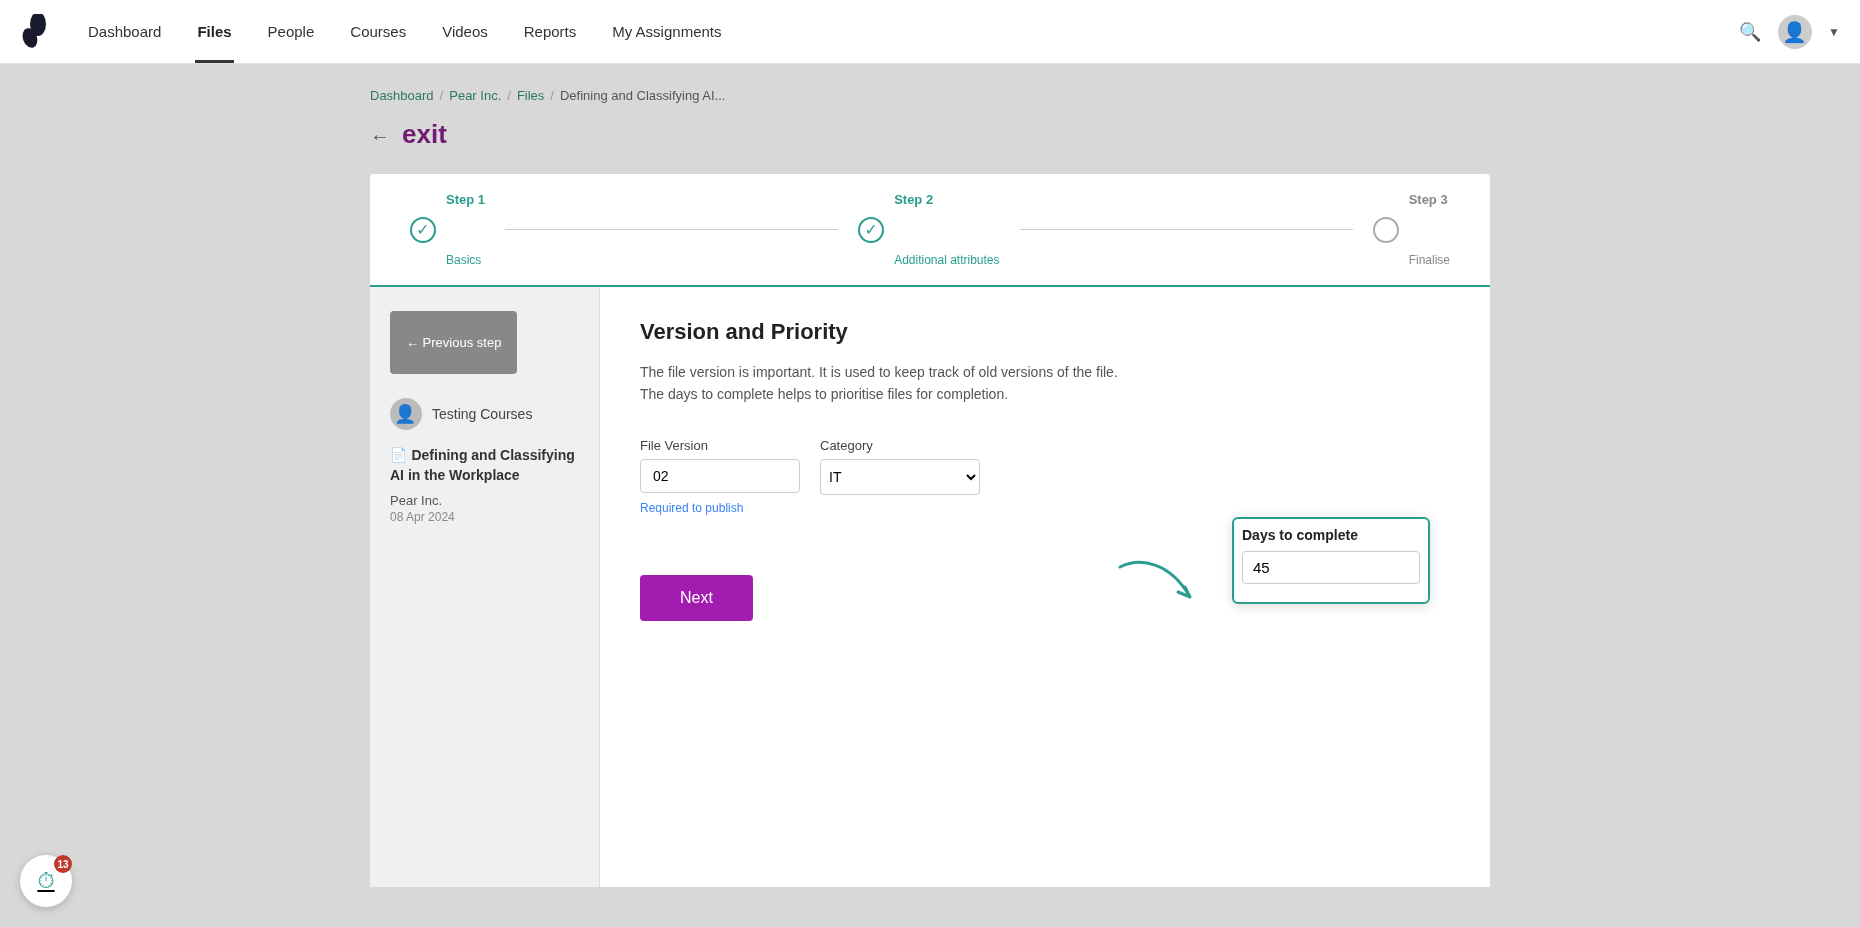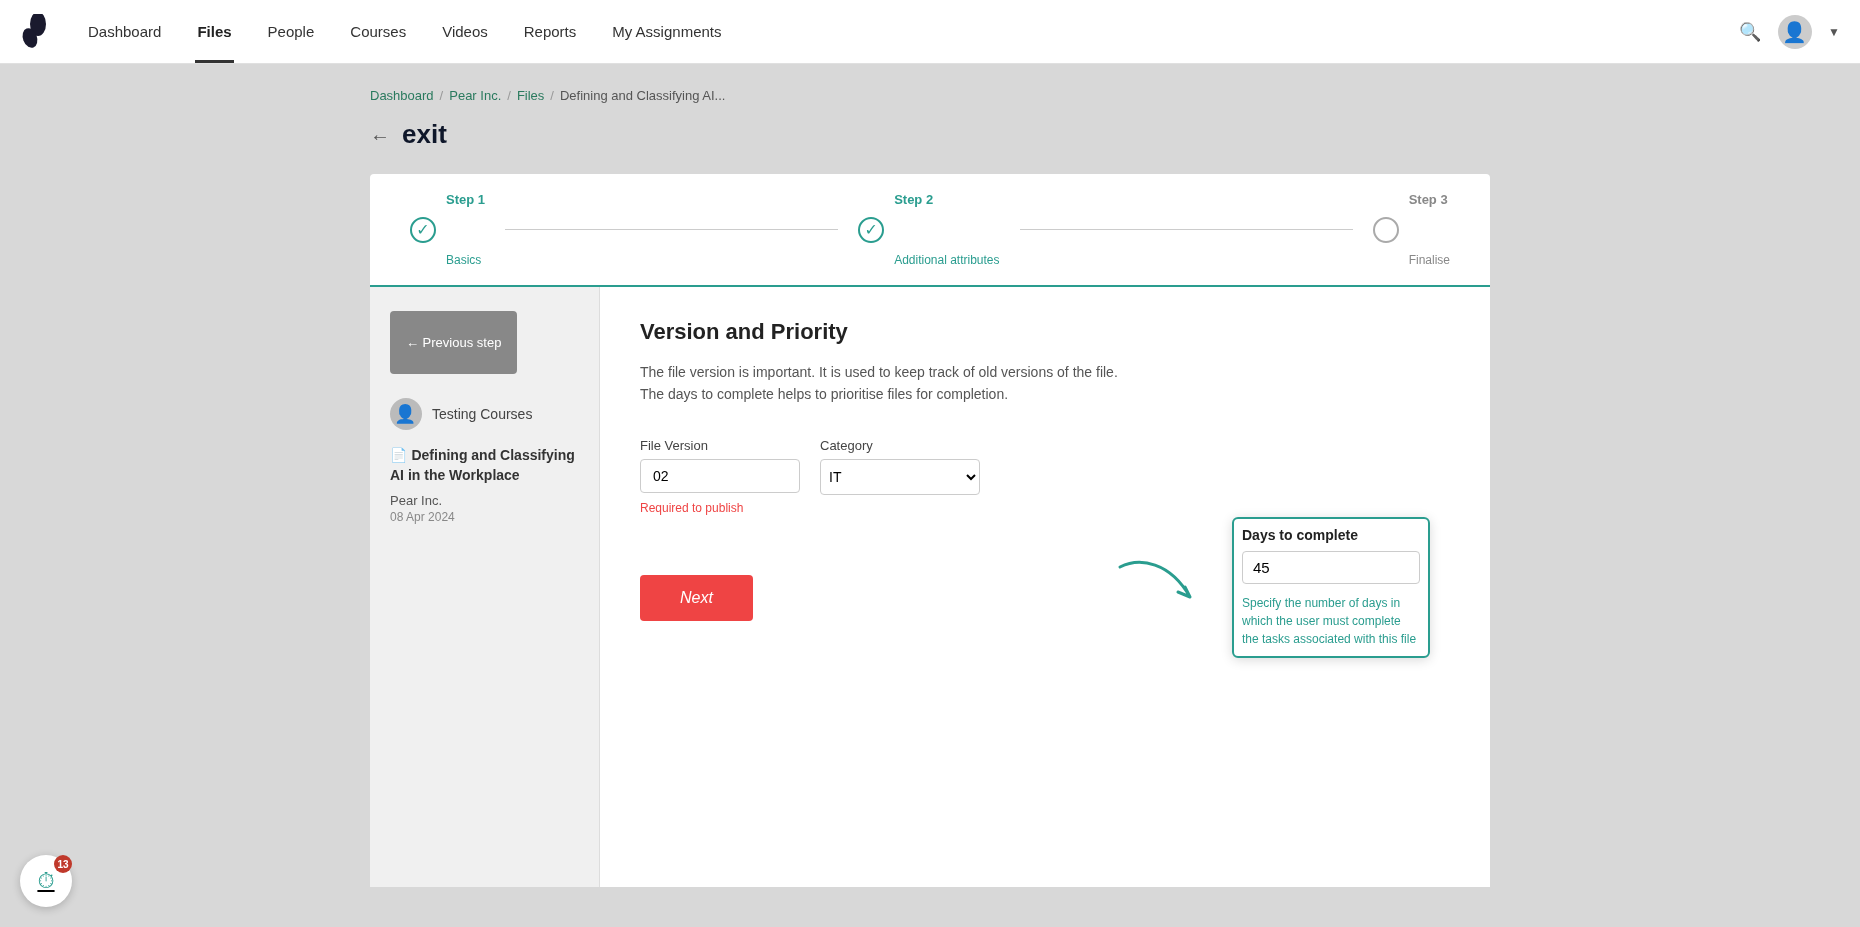--- a/index.html
+++ b/index.html
@@ -114,21 +114,21 @@
     }
     .back-arrow {
       color: #555;
       font-size: 20px;
       cursor: pointer;
       text-decoration: none;
     }
     .exit-label {
       font-size: 26px;
       font-weight: bold;
-      color: #0f172a;
+      color: #701a75;
     }
 
     
     .steps-bar {
       background: #fff;
       border-radius: 4px 4px 0 0;
       display: flex;
       align-items: center;
       justify-content: space-around;
       padding: 18px 40px;
@@ -302,36 +302,35 @@
       border: 1px solid #ccc;
       border-radius: 4px;
       padding: 8px 4px;
       font-size: 14px;
       width: 160px;
       background: #fff;
       outline: none;
     }
     .required-label {
       font-size: 12px;
-      color: #ef4444;
+      color: #3b82f6;
       margin-top: 2px;
     }
 
     
     .next-btn {
-      background: #ef4444;
+      background: #a21caf;
       color: #fff;
       border: none;
       border-radius: 4px;
       padding: 14px 40px;
       font-size: 16px;
       cursor: pointer;
       margin-top: 60px;
       display: block;
-      font-style: italic;
     }
 
     
     .tooltip-callout {
       position: absolute;
       top: 230px;
       right: 60px;
       background: #fff;
       border: 2.5px solid #2a9d8f;
       border-radius: 6px;
@@ -510,21 +509,20 @@
         </div>
       </div>
 
       <svg class="arrow-overlay" viewBox="0 0 120 80" fill="none" xmlns="http://www.w3.org/2000/svg">
         <path d="M10 20 C 30 10, 60 15, 80 50 L 75 40 M 80 50 L 68 45" stroke="#2a9d8f" stroke-width="3" stroke-linecap="round" stroke-linejoin="round" fill="none"></path>
       </svg>
 
       <div class="tooltip-callout">
         <div class="tooltip-callout-title">Days to complete</div>
         <input type="number" class="tooltip-callout-input" value="45" style="">
-        <div class="tooltip-callout-text">Specify the number of days in which the user must complete the tasks associated with this file</div>
       </div>
 
       <button class="next-btn">Next</button>
     </div>
 
   </div>
 </div>
 
 <div class="bottom-notif" style="position:fixed; bottom:20px; left:20px; width:52px; height:52px; background:#fff; border-radius:50%; display:flex; align-items:center; justify-content:center; box-shadow:0 2px 8px rgba(0,0,0,0.2); cursor:pointer;text-decoration:underline;">
   <span class="notif-badge" style="position:absolute;top:0;right:0;background:#c0392b;color:#fff;border-radius:50%;width:18px;height:18px;font-size:10px;display:flex;align-items:center;justify-content:center;font-weight:bold;">13</span>

